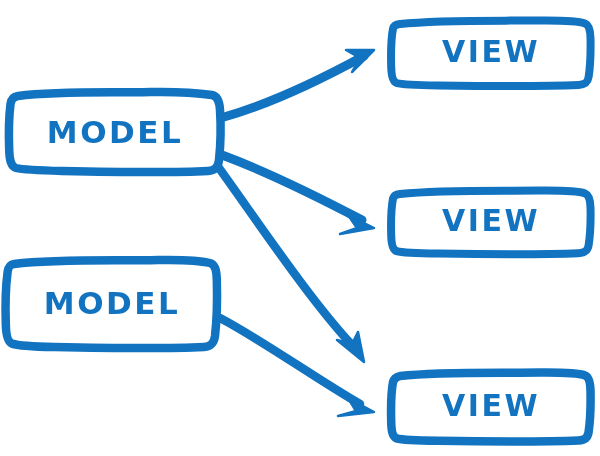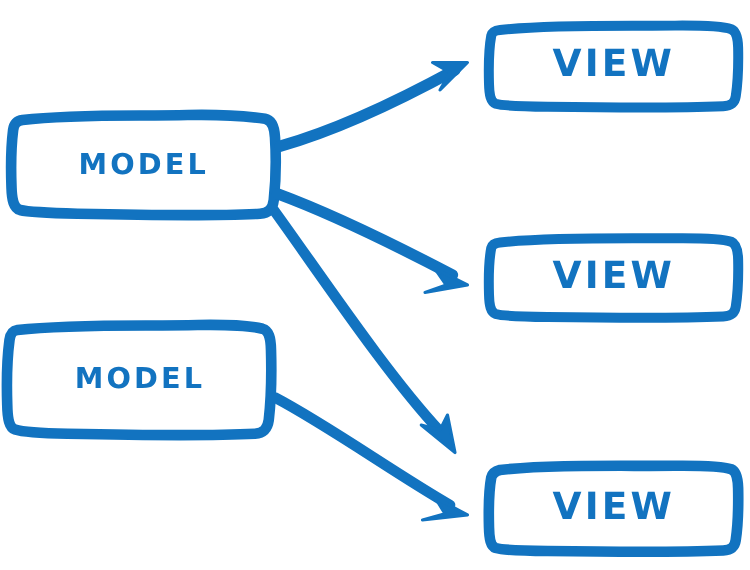--- a/index.html
+++ b/index.html
@@ -33,21 +33,21 @@
     justify-content: center;
     font-family: "DejaVu Sans", sans-serif;
     font-weight: 700;
     letter-spacing: 2.5px;
     color: #1273C0;
     pointer-events: none;
     user-select: none;
     white-space: nowrap;
   }
   .label-model {
-    font-size: 23px;
+    font-size: 31px;
   }
   .label-view {
     font-size: 30px;
   }
 </style>
 </head>
 <body>
 
 <div id="canvas">
 

